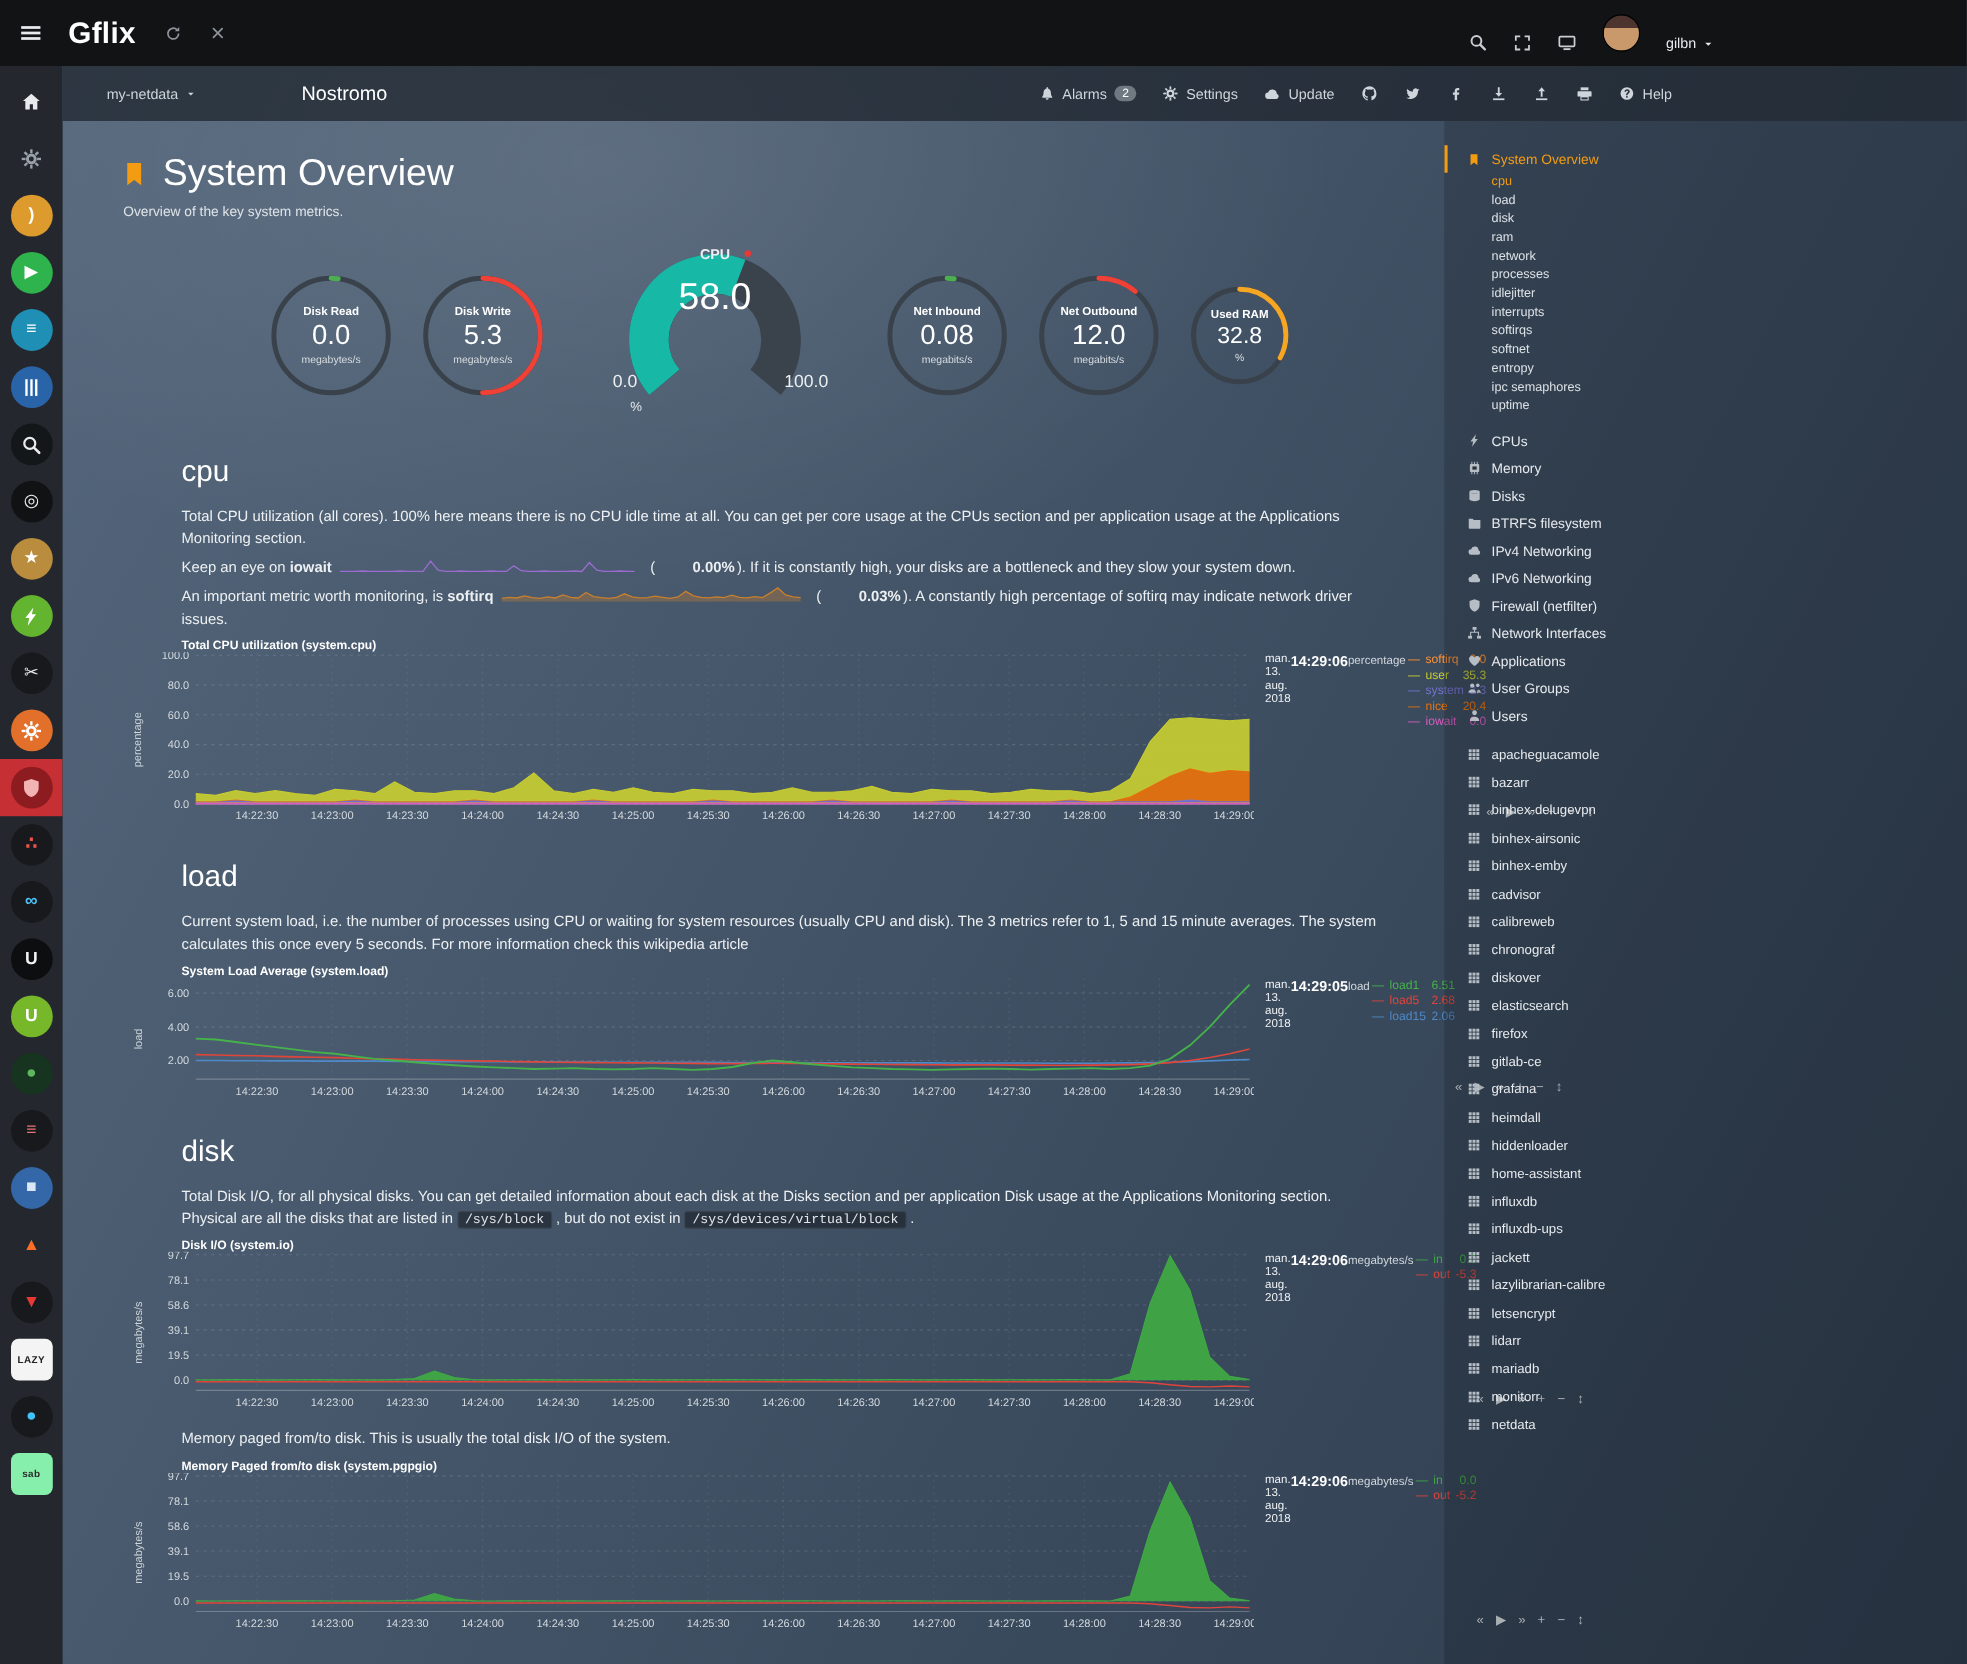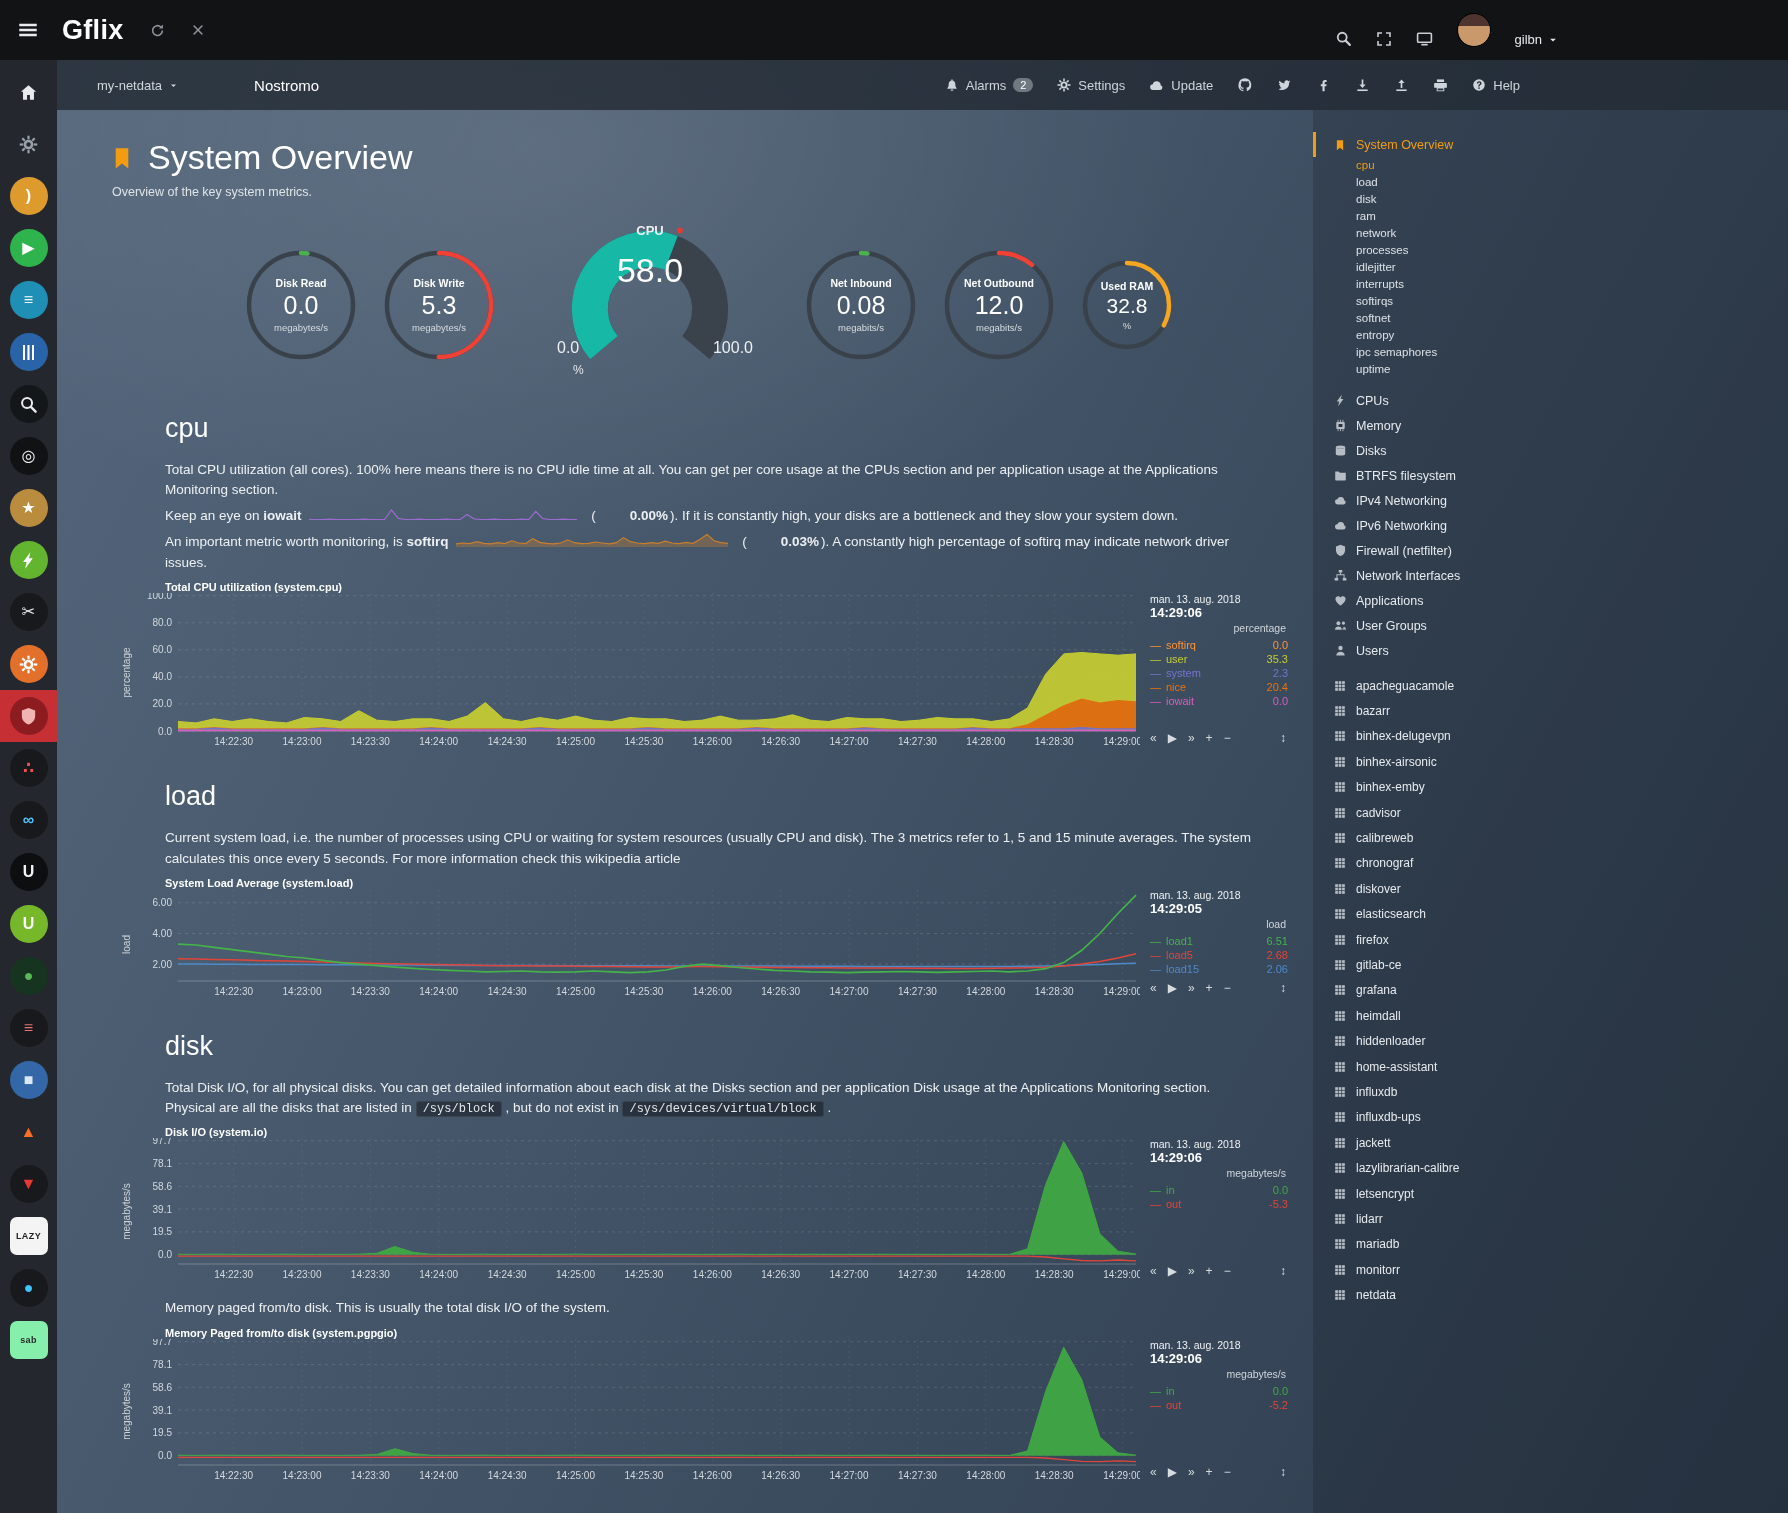--- a/index.html
+++ b/index.html
@@ -21,21 +21,21 @@
 .rail-item.active{background:#c62f34}
 .tile{width:38px;height:38px;display:flex;align-items:center;justify-content:center;font-weight:bold;border-radius:50%}
 .tile.txt{border-radius:7px;font-size:9px;letter-spacing:.4px}
 .gl{font-size:16px;font-weight:bold;line-height:1}
 
 .main{flex:1;display:flex;flex-direction:column;min-width:0;background:
  radial-gradient(1100px 650px at 28% 6%, rgba(255,255,255,.10), rgba(255,255,255,0) 62%),
  linear-gradient(118deg,#55677c 0%,#47586c 34%,#3a4a5d 64%,#2c3a4a 100%)}
 .nd-nav{height:50px;background:rgba(30,37,45,.74);display:flex;align-items:center;padding:0 268px 0 40px;flex:none;color:#cdd4da;font-size:13px}
 .nav-item{display:flex;align-items:center;gap:7px;color:#ced5db;cursor:pointer;white-space:nowrap}
-.nd-nav .host{font-size:15px;color:#fff;margin-left:76px}
+.nd-nav .host{font-size:18px;color:#fff;margin-left:96px}
 .nav-right{margin-left:auto;display:flex;align-items:center;gap:24px}
 .badge{background:#6f7982;color:#fff;border-radius:9px;padding:1px 7px;font-size:11px}
 .nd-body{flex:1;display:flex;min-height:0}
 .content{width:1256px;padding:16px 0 0 53px;flex:none}
 .nd-menu{flex:1;padding:22px 0 0 20px;background:rgba(13,18,25,.22);font-size:12px;overflow:hidden}
 
 .page-head{display:flex;align-items:center;gap:14px;margin-top:12px}
 .page-head h1{font-size:34px;font-weight:normal;color:#fff}
 .subtitle{margin:8px 0 0 2px;font-size:12.5px;color:#dfe4e8}
 
@@ -62,21 +62,21 @@
 .wiki{cursor:pointer}
 
 .chart{margin:8px 0 0 8px}
 .chart-title{font-size:11px;font-weight:bold;color:#fff;margin-left:47px}
 .chart-flex{display:flex;align-items:stretch}
 .rot{width:16px;display:flex;align-items:center;justify-content:center}
 .rot span{transform:rotate(-90deg);white-space:nowrap;font-size:10px;color:#cfd5da;display:block}
 svg.plot{flex:none}
 text.yt{fill:#d3d8dd;font-size:10px;text-anchor:end}
 text.xt{fill:#d3d8dd;font-size:10px;text-anchor:middle}
-.legend{width:148px;padding-left:10px;display:flex;flex-direction:column;font-size:11px}
+.legend{width:148px;padding-left:10px;display:flex;font-size:11px}
 .l-date{color:#eef1f3;font-size:10.5px}
 .l-time{color:#fff;font-size:13px;font-weight:bold}
 .l-unit{text-align:right;color:#cfd5da;font-size:10.5px;margin:2px 2px 4px 0}
 .l-row{display:flex;gap:5px;line-height:14px;cursor:pointer}
 .l-row .lv{margin-left:auto}
 .l-tools{margin-top:auto;display:flex;gap:11px;align-items:center;color:#d7dce1;font-size:12px;padding:0 2px 6px 0}
 .l-tools span{cursor:pointer}
 .l-tools .rsz{margin-left:auto}
 
 .m-head{display:flex;align-items:center;gap:9px;height:25px;color:#e7eaee;cursor:pointer;font-size:12.5px;white-space:nowrap}

